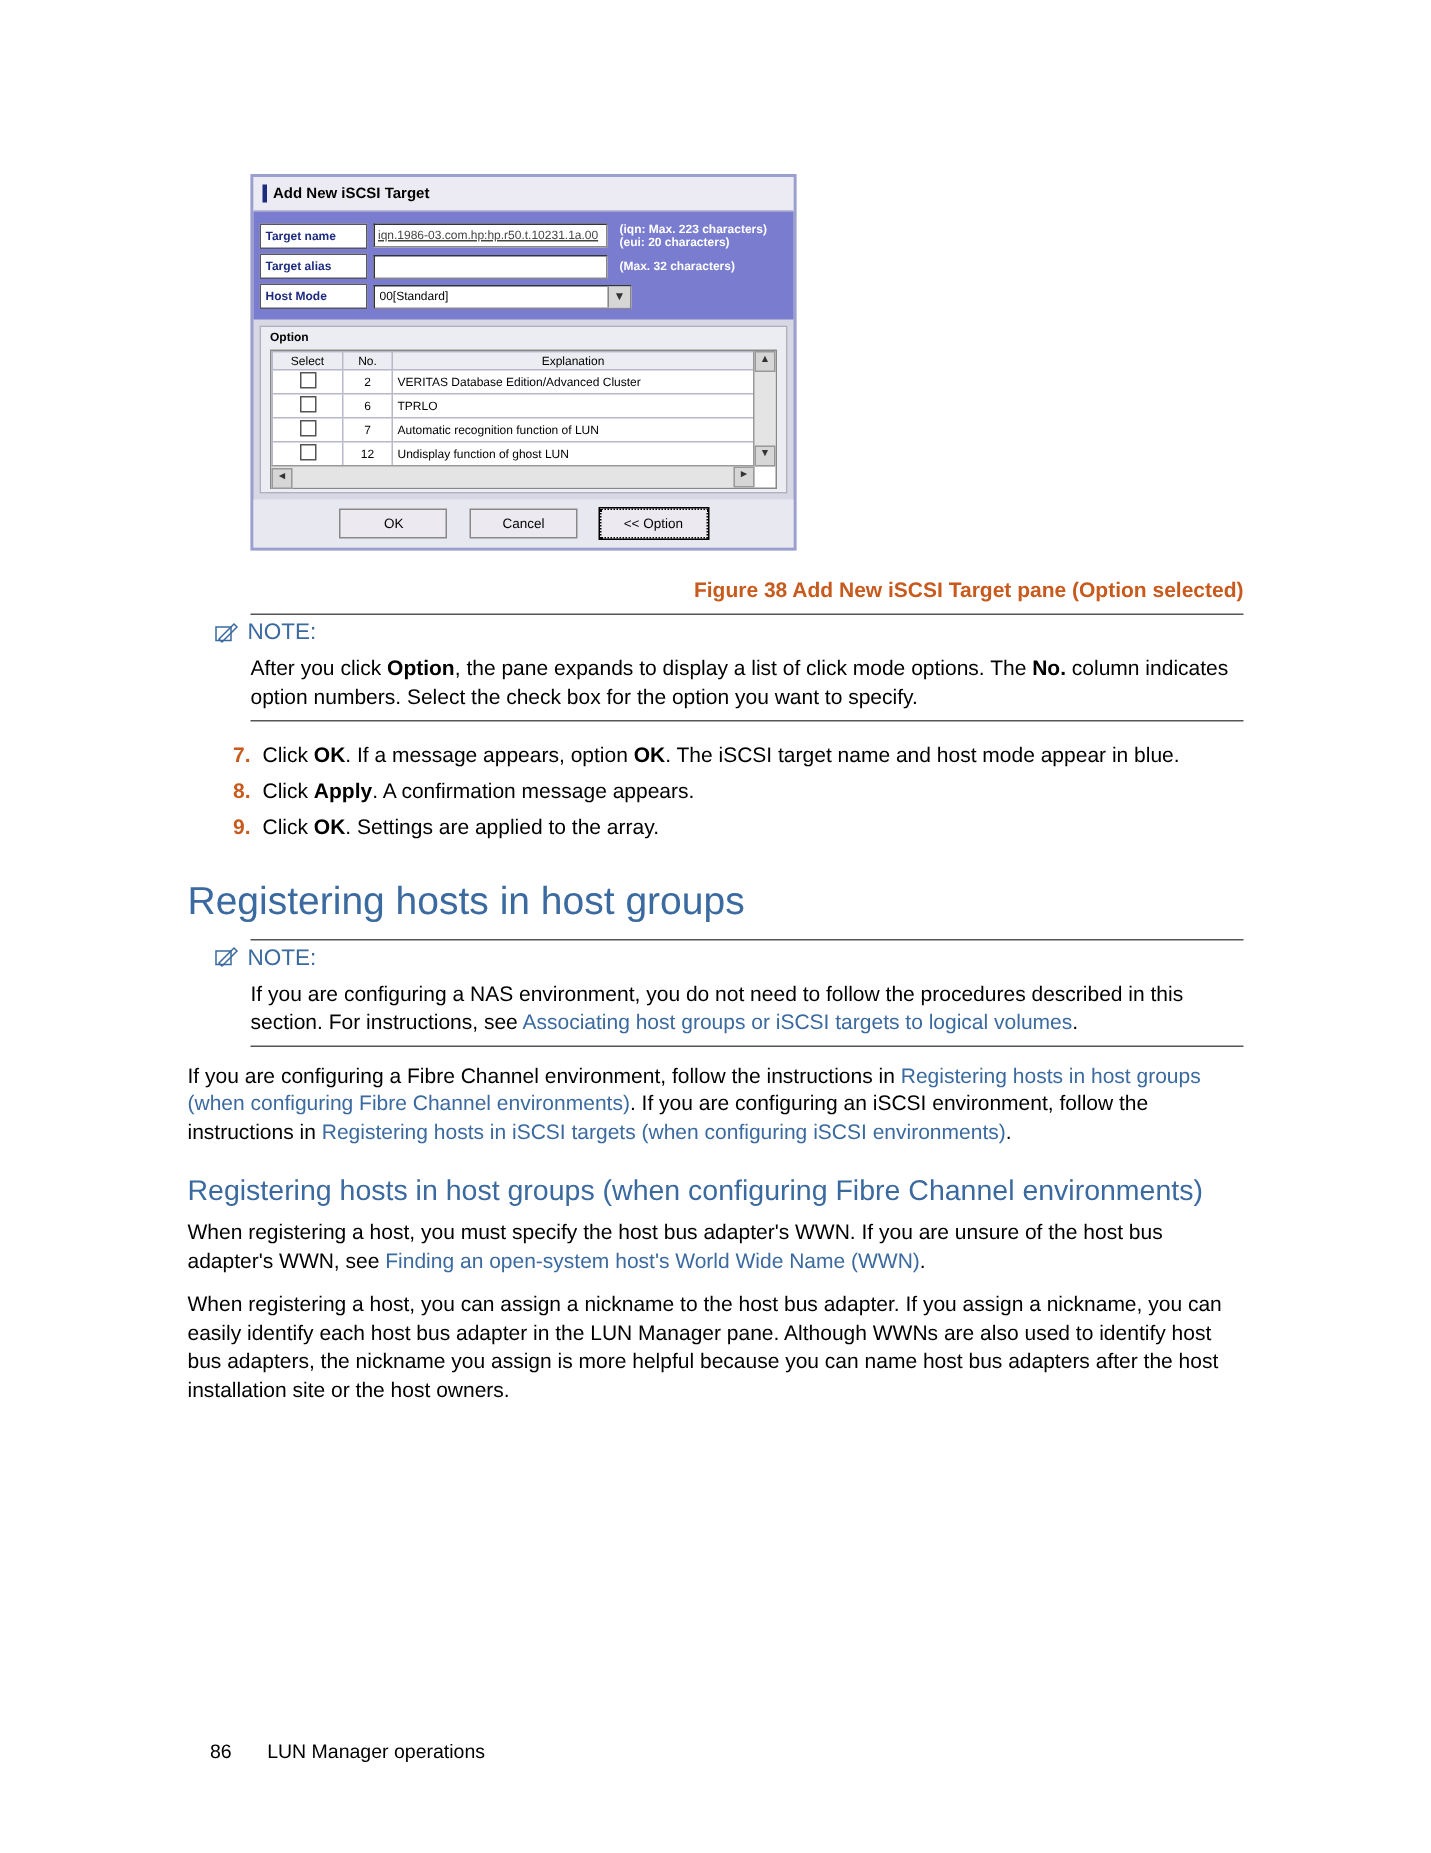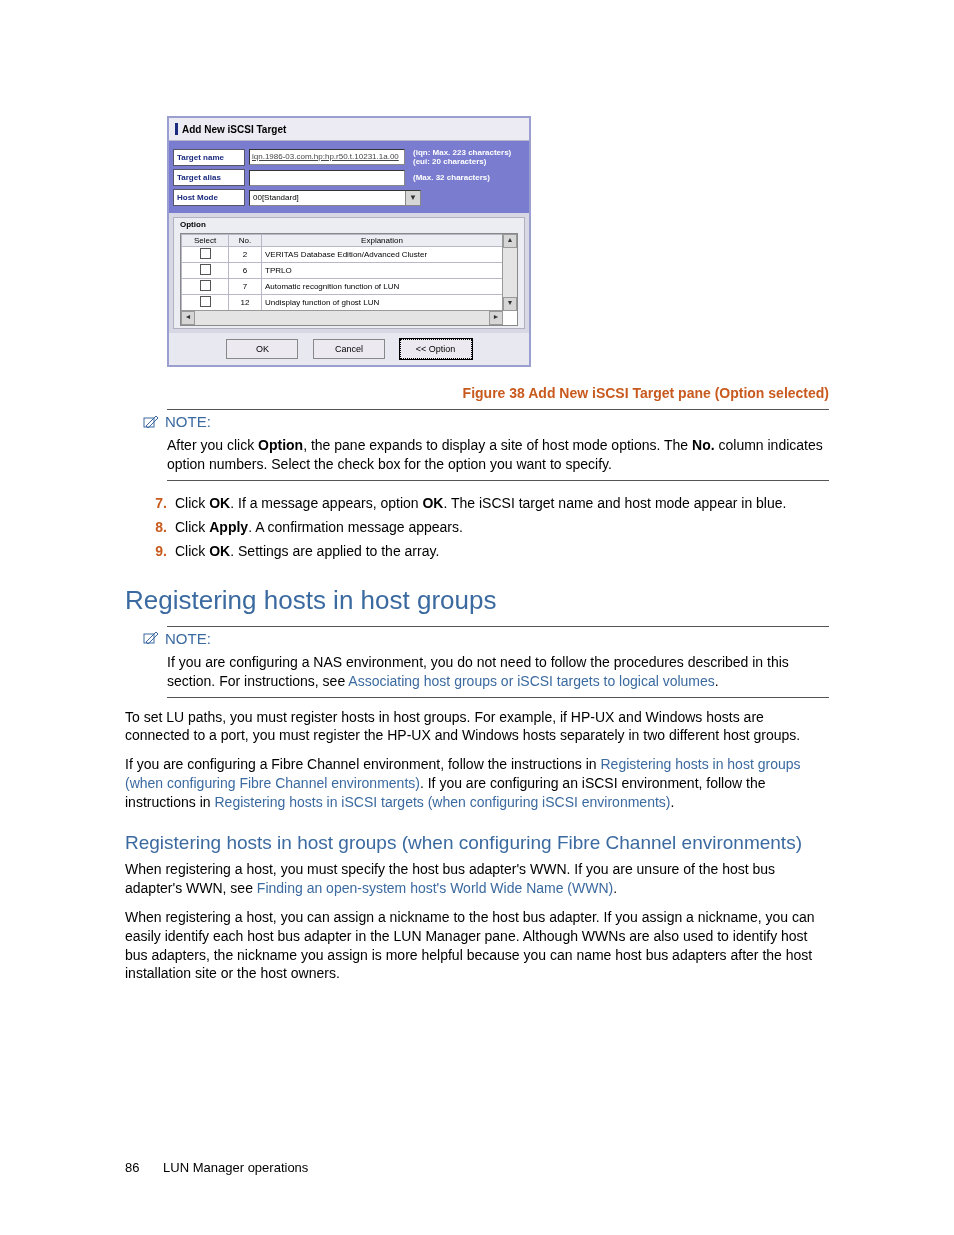--- a/index.html
+++ b/index.html
@@ -222,21 +222,21 @@
   }
   a.link{color:#3b6aa0; text-decoration:none;}
   p.body{
     margin:10px 0 0 0;
     font-size:14px;
     line-height:1.35;
   }
   .footer{
     position:absolute;
     bottom:60px;
-    left:125px;
+    left:140px;
     font-size:13px;
     margin-top:25px;
   }
   .footer .pn{margin-right:20px;}
 </style>
 </head>
 <body>
 
 <div class="page">
 
@@ -325,21 +325,21 @@
   <div class="note-head">
     <span class="pencil">
       <svg width="16" height="14" viewBox="0 0 16 14">
           <rect x="1" y="3" width="10" height="9" fill="none" stroke="#3b6aa0" stroke-width="1"></rect>
           <path d="M3 11 L13 1 L15 3 L5 13 Z" fill="none" stroke="#3b6aa0" stroke-width="1"></path>
         </svg>
     </span>
     <span>NOTE:</span>
   </div>
   <div class="note-body">
-    <span>After you click </span><b>Option</b><span>, the pane expands to display a site of host mode options. The </span><b>No.</b><span> column indicates option numbers. Select the check box for the option you want to specify.</span>
+    <span>After you click </span><b>Option</b><span>, the pane expands to display a list of click mode options. The </span><b>No.</b><span> column indicates option numbers. Select the check box for the option you want to specify.</span>
   </div>
   <hr class="rule">
 
   <ol class="steps">
     <li>
       <span class="num">7.</span>
       <span class="txt">
         <span>Click </span><b>OK</b><span>. If a message appears, option </span><b>OK</b><span>. The iSCSI target name and host mode appear in blue.</span>
       </span>
     </li>
@@ -367,21 +367,20 @@
           <path d="M3 11 L13 1 L15 3 L5 13 Z" fill="none" stroke="#3b6aa0" stroke-width="1"></path>
         </svg>
     </span>
     <span>NOTE:</span>
   </div>
   <div class="note-body">
     <span>If you are configuring a NAS environment, you do not need to follow the procedures described in this section. For instructions, see </span><a class="link">Associating host groups or iSCSI targets to logical volumes</a><span>.</span>
   </div>
   <hr class="rule">
 
-  <p class="body">To set LU paths, you must register hosts in host groups. For example, if HP-UX and Windows hosts are connected to a port, you must register the HP-UX and Windows hosts separately in two different host groups.</p>
 
   <p class="body">
     <span>If you are configuring a Fibre Channel environment, follow the instructions in </span><a class="link">Registering hosts in host groups (when configuring Fibre Channel environments)</a><span>. If you are configuring an iSCSI environment, follow the instructions in </span><a class="link">Registering hosts in iSCSI targets (when configuring iSCSI environments)</a><span>.</span>
   </p>
 
   <h2 class="subsection">Registering hosts in host groups (when configuring Fibre Channel environments)</h2>
 
   <p class="body" style="margin-top:4px;">
     <span>When registering a host, you must specify the host bus adapter's WWN. If you are unsure of the host bus adapter's WWN, see </span><a class="link">Finding an open-system host's World Wide Name (WWN)</a><span>.</span>
   </p>

